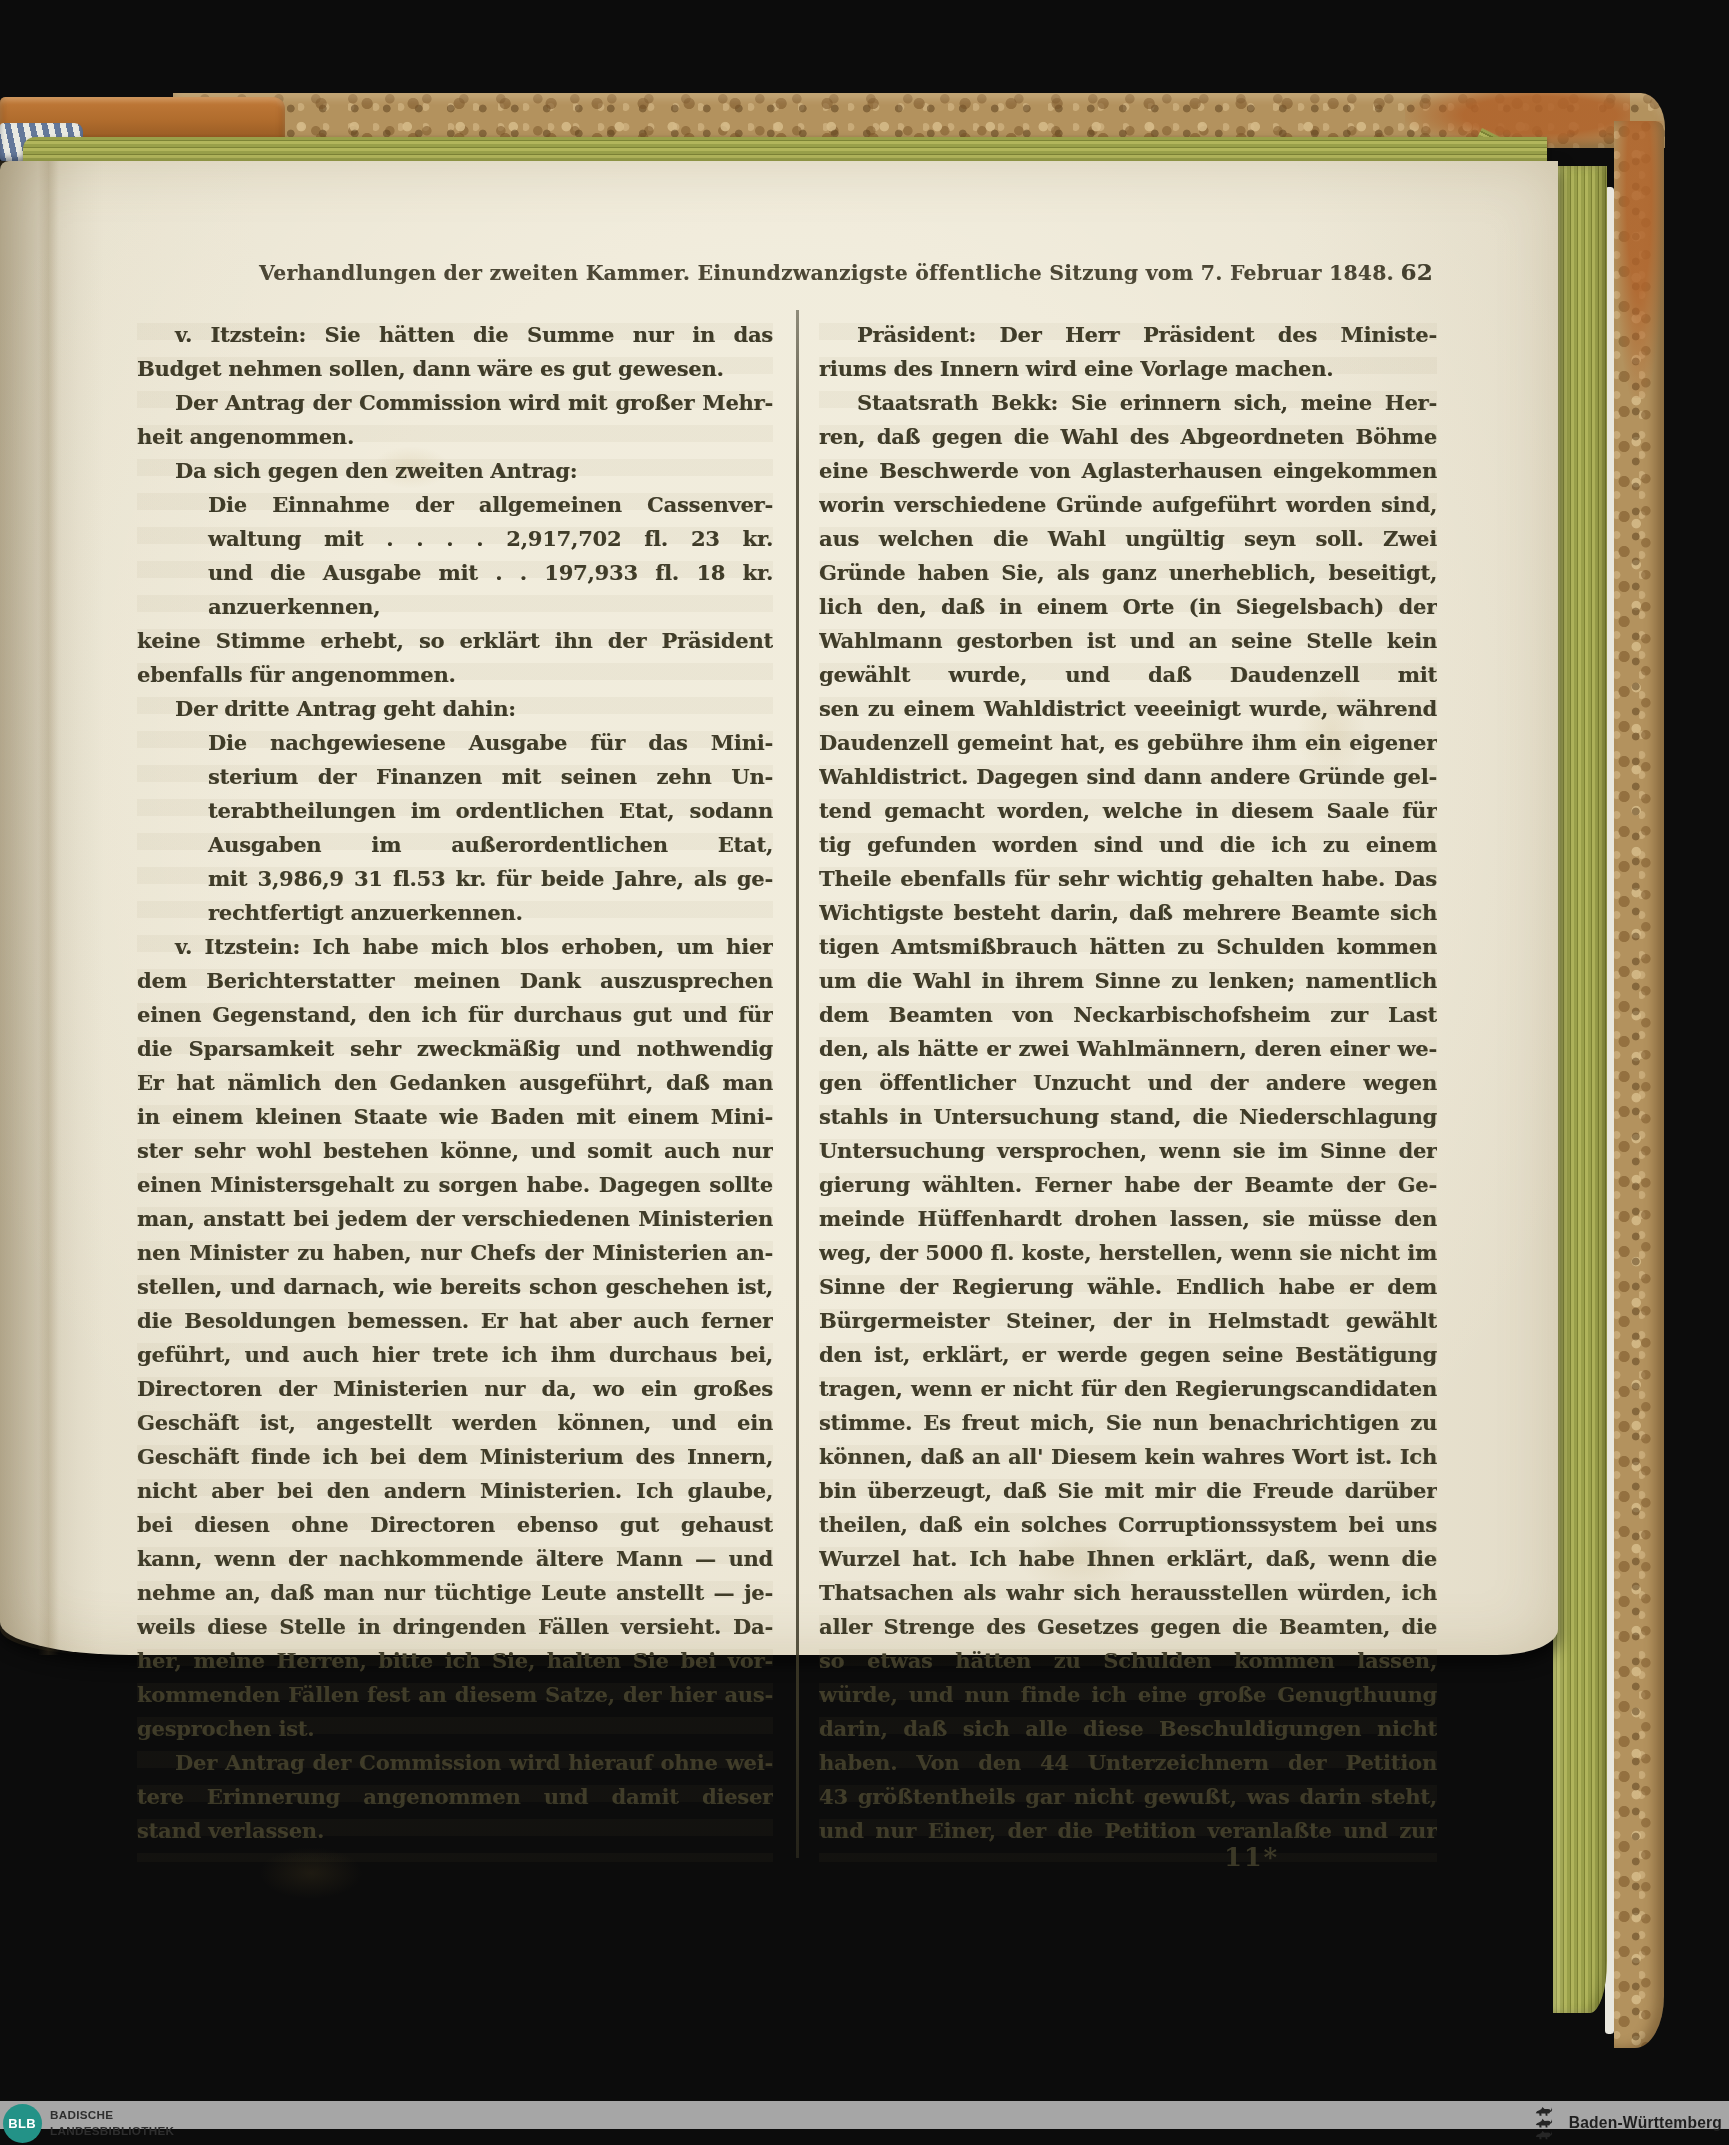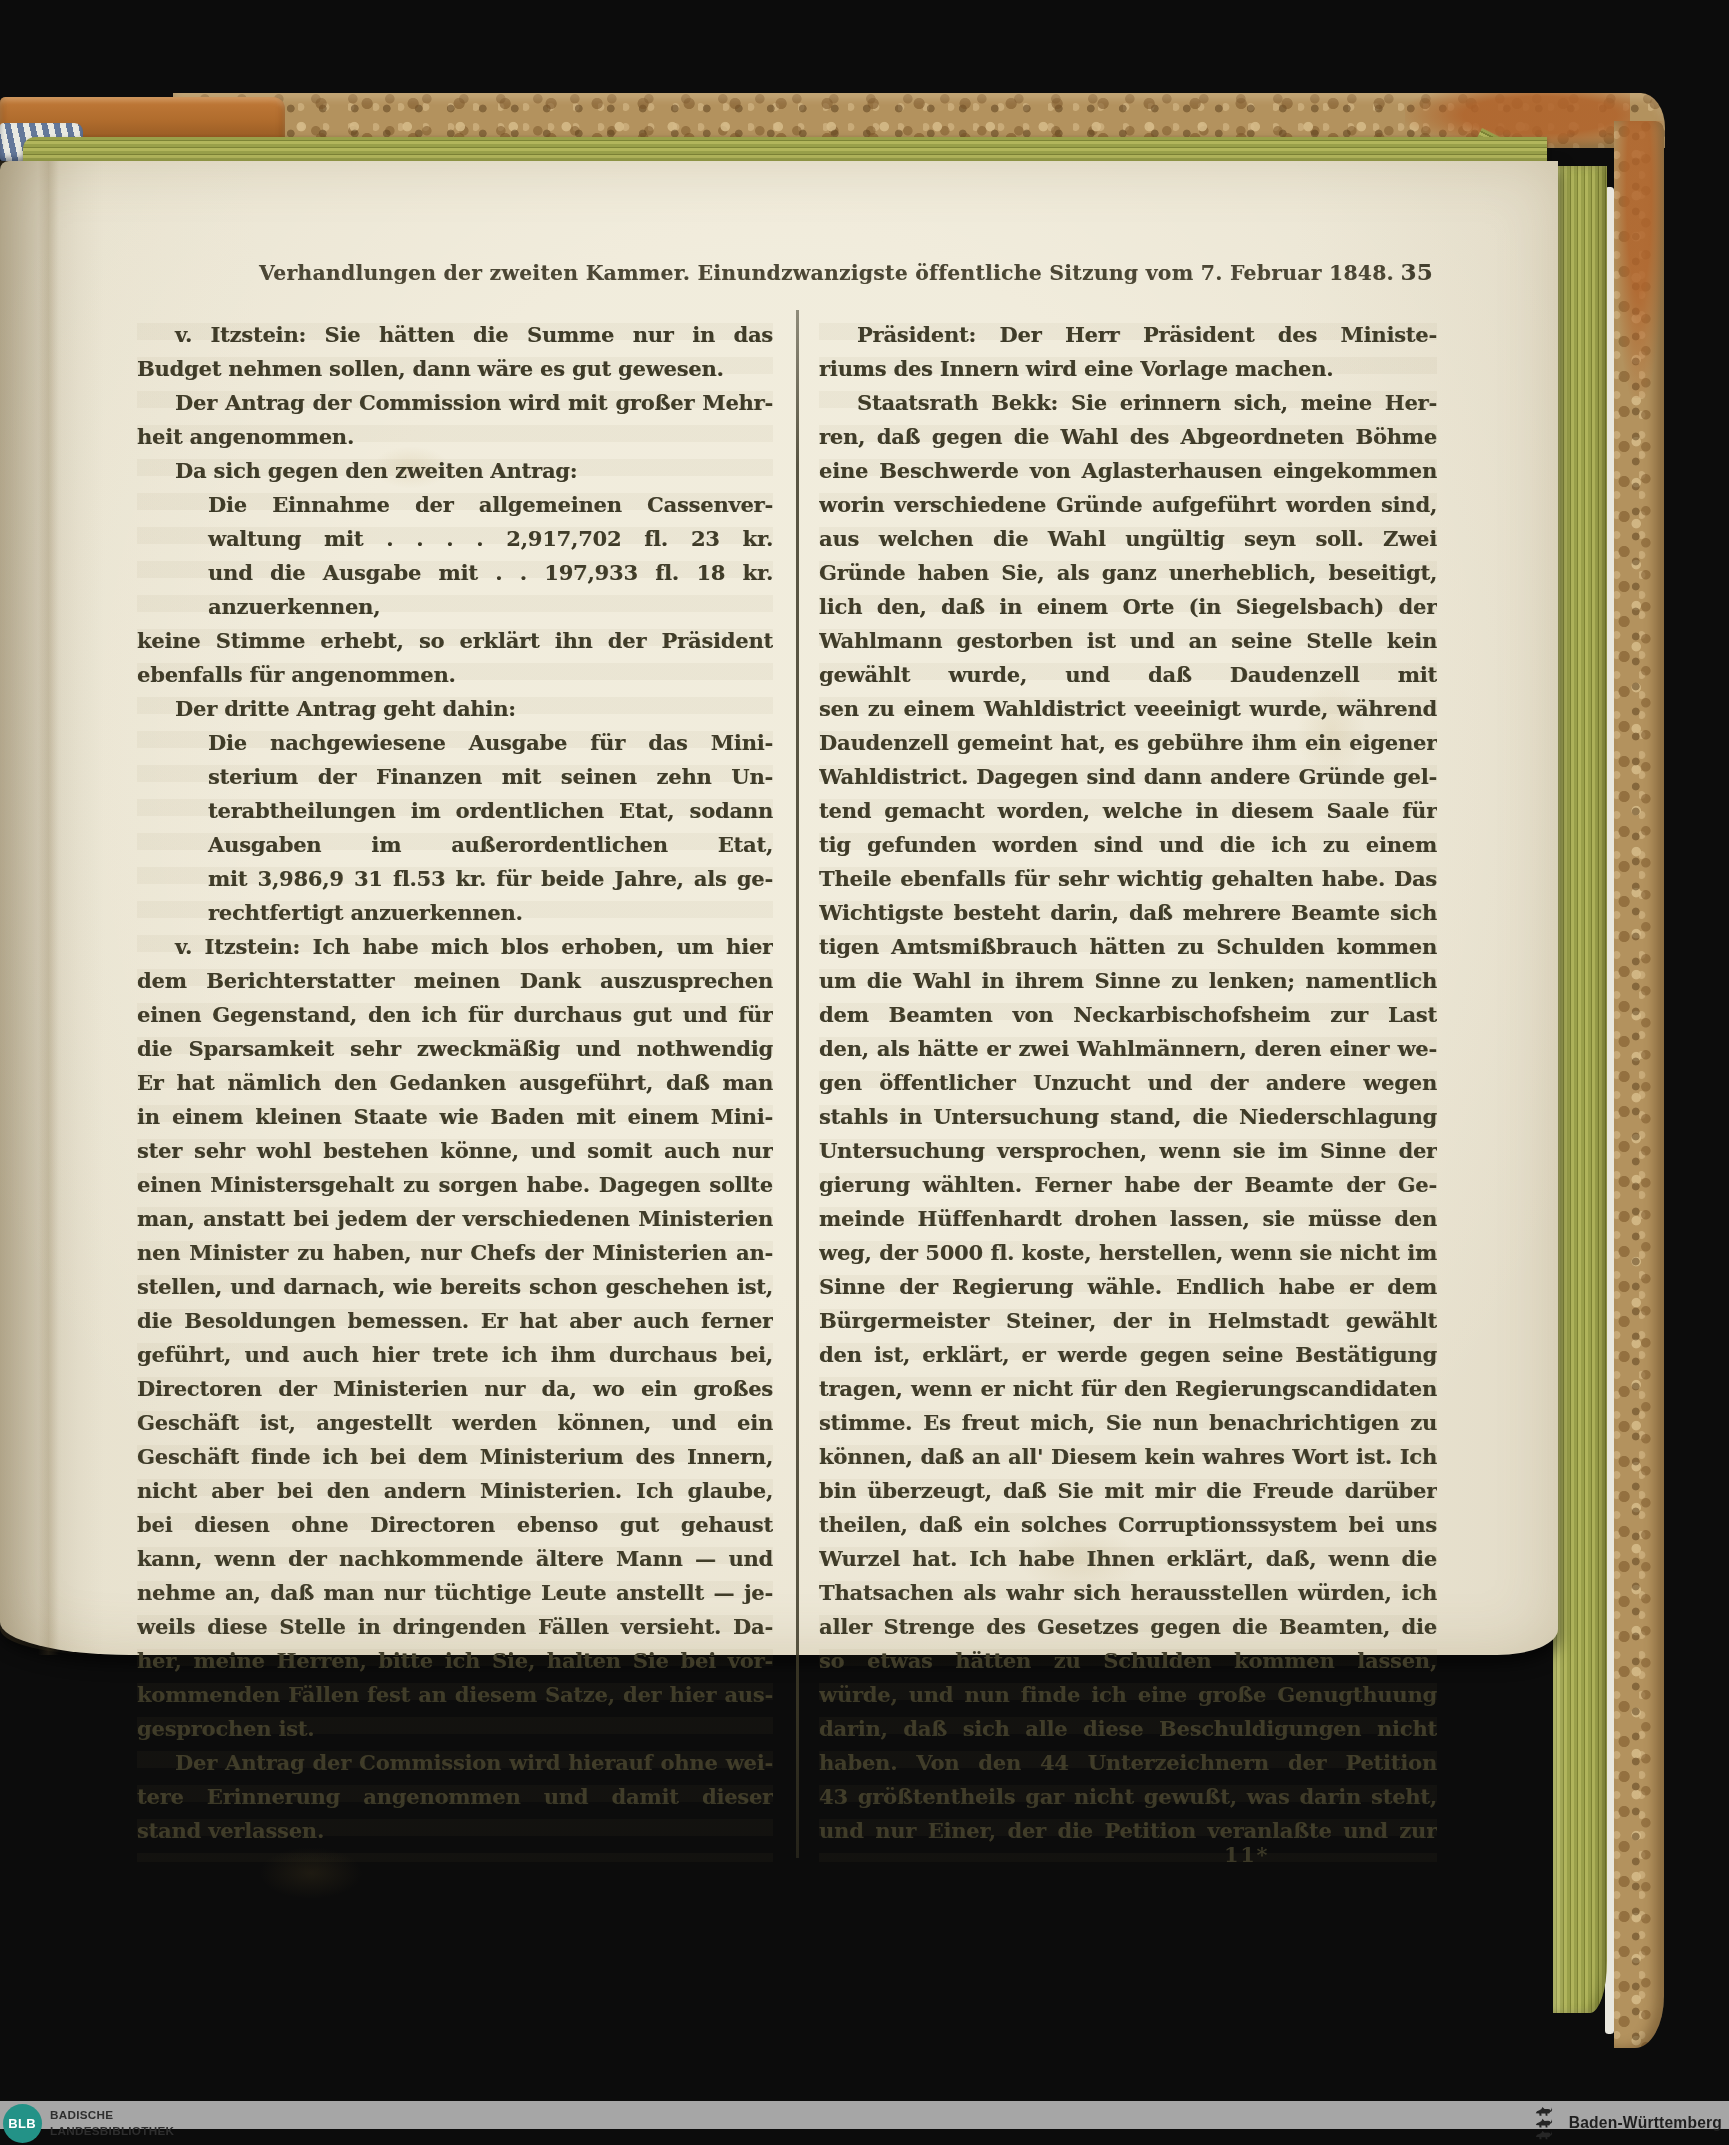--- a/index.html
+++ b/index.html
@@ -124,21 +124,21 @@
   }
   .tline.nj{text-align-last:left;}
   .tline.i1{padding-left:38px;}
   .tline.i2{padding-left:71px;}
   .divider{
     position:absolute;left:796px;top:149px;width:2.6px;height:1548px;
     background:linear-gradient(180deg,rgba(62,58,40,.55),rgba(62,58,40,.85) 10%,rgba(62,58,40,.85) 90%,rgba(62,58,40,.5));
   }
   .sig{
     position:absolute;left:1224px;top:1681px;
-    font-size:21px;font-weight:700;color:#3c3927;letter-spacing:1.7px;
+    font-size:26px;font-weight:700;color:#3c3927;letter-spacing:1.7px;
   }
   
   .footerbar{
     position:absolute;left:0;top:2101px;width:1729px;height:28px;
     background:#a6a6a6;font-family:"Liberation Sans", sans-serif;
   }
   .blb-badge{
     position:absolute;left:2.6px;top:2.6px;width:39px;height:39px;border-radius:50%;
     background:#239287;color:#fff;display:flex;align-items:center;justify-content:center;
     font-size:13px;font-weight:700;letter-spacing:0.3px;
@@ -176,21 +176,21 @@
     <div class="page">
       <div class="gutter-shade"></div>
       <div class="crease"></div>
       <div class="stain s1"></div>
       <div class="stain s2"></div>
       <div class="stain s3"></div>
       <div class="stain s4"></div>
 
       <div class="page-header">
         <span>Verhandlungen der zweiten Kammer. Einundzwanzigste öffentliche Sitzung vom 7. Februar 1848.</span>
-        <span class="pgnum">35</span>
+        <span class="pgnum">62</span>
       </div>
 
       <div class="col left">
           <div class="tline i1">v. Itzstein: Sie hätten die Summe nur in das</div>
           <div class="tline i0 nj">Budget nehmen sollen, dann wäre es gut gewesen.</div>
           <div class="tline i1">Der Antrag der Commission wird mit großer Mehr-</div>
           <div class="tline i0 nj">heit angenommen.</div>
           <div class="tline i1 nj">Da sich gegen den zweiten Antrag:</div>
           <div class="tline i2">Die Einnahme der allgemeinen Cassenver-</div>
           <div class="tline i2">waltung mit . . . . 2,917,702 fl. 23 kr.</div>

